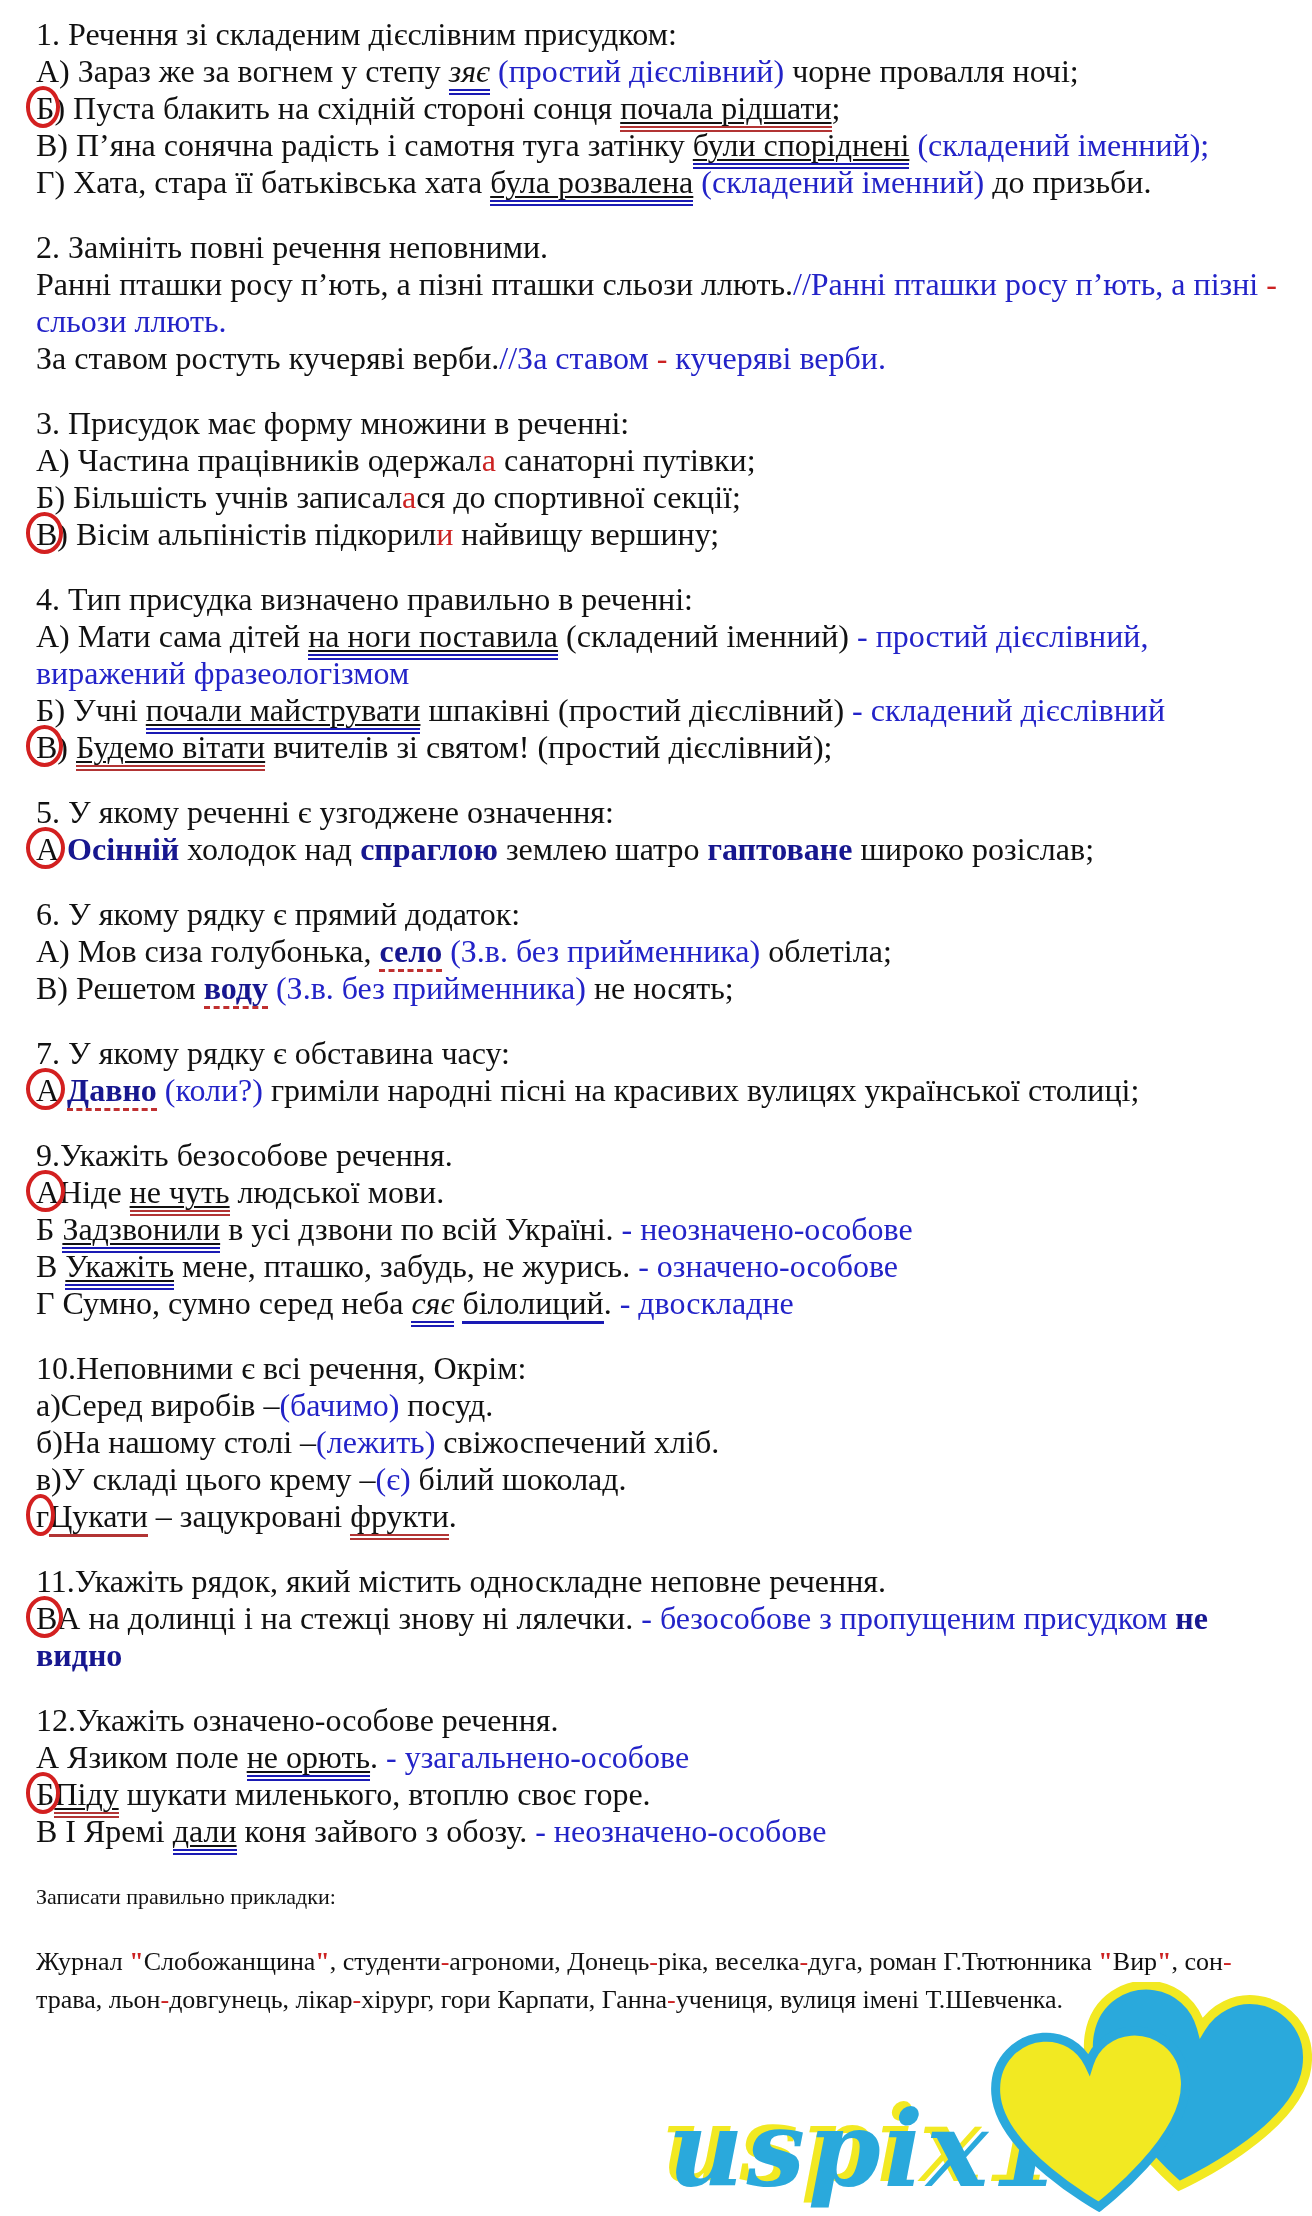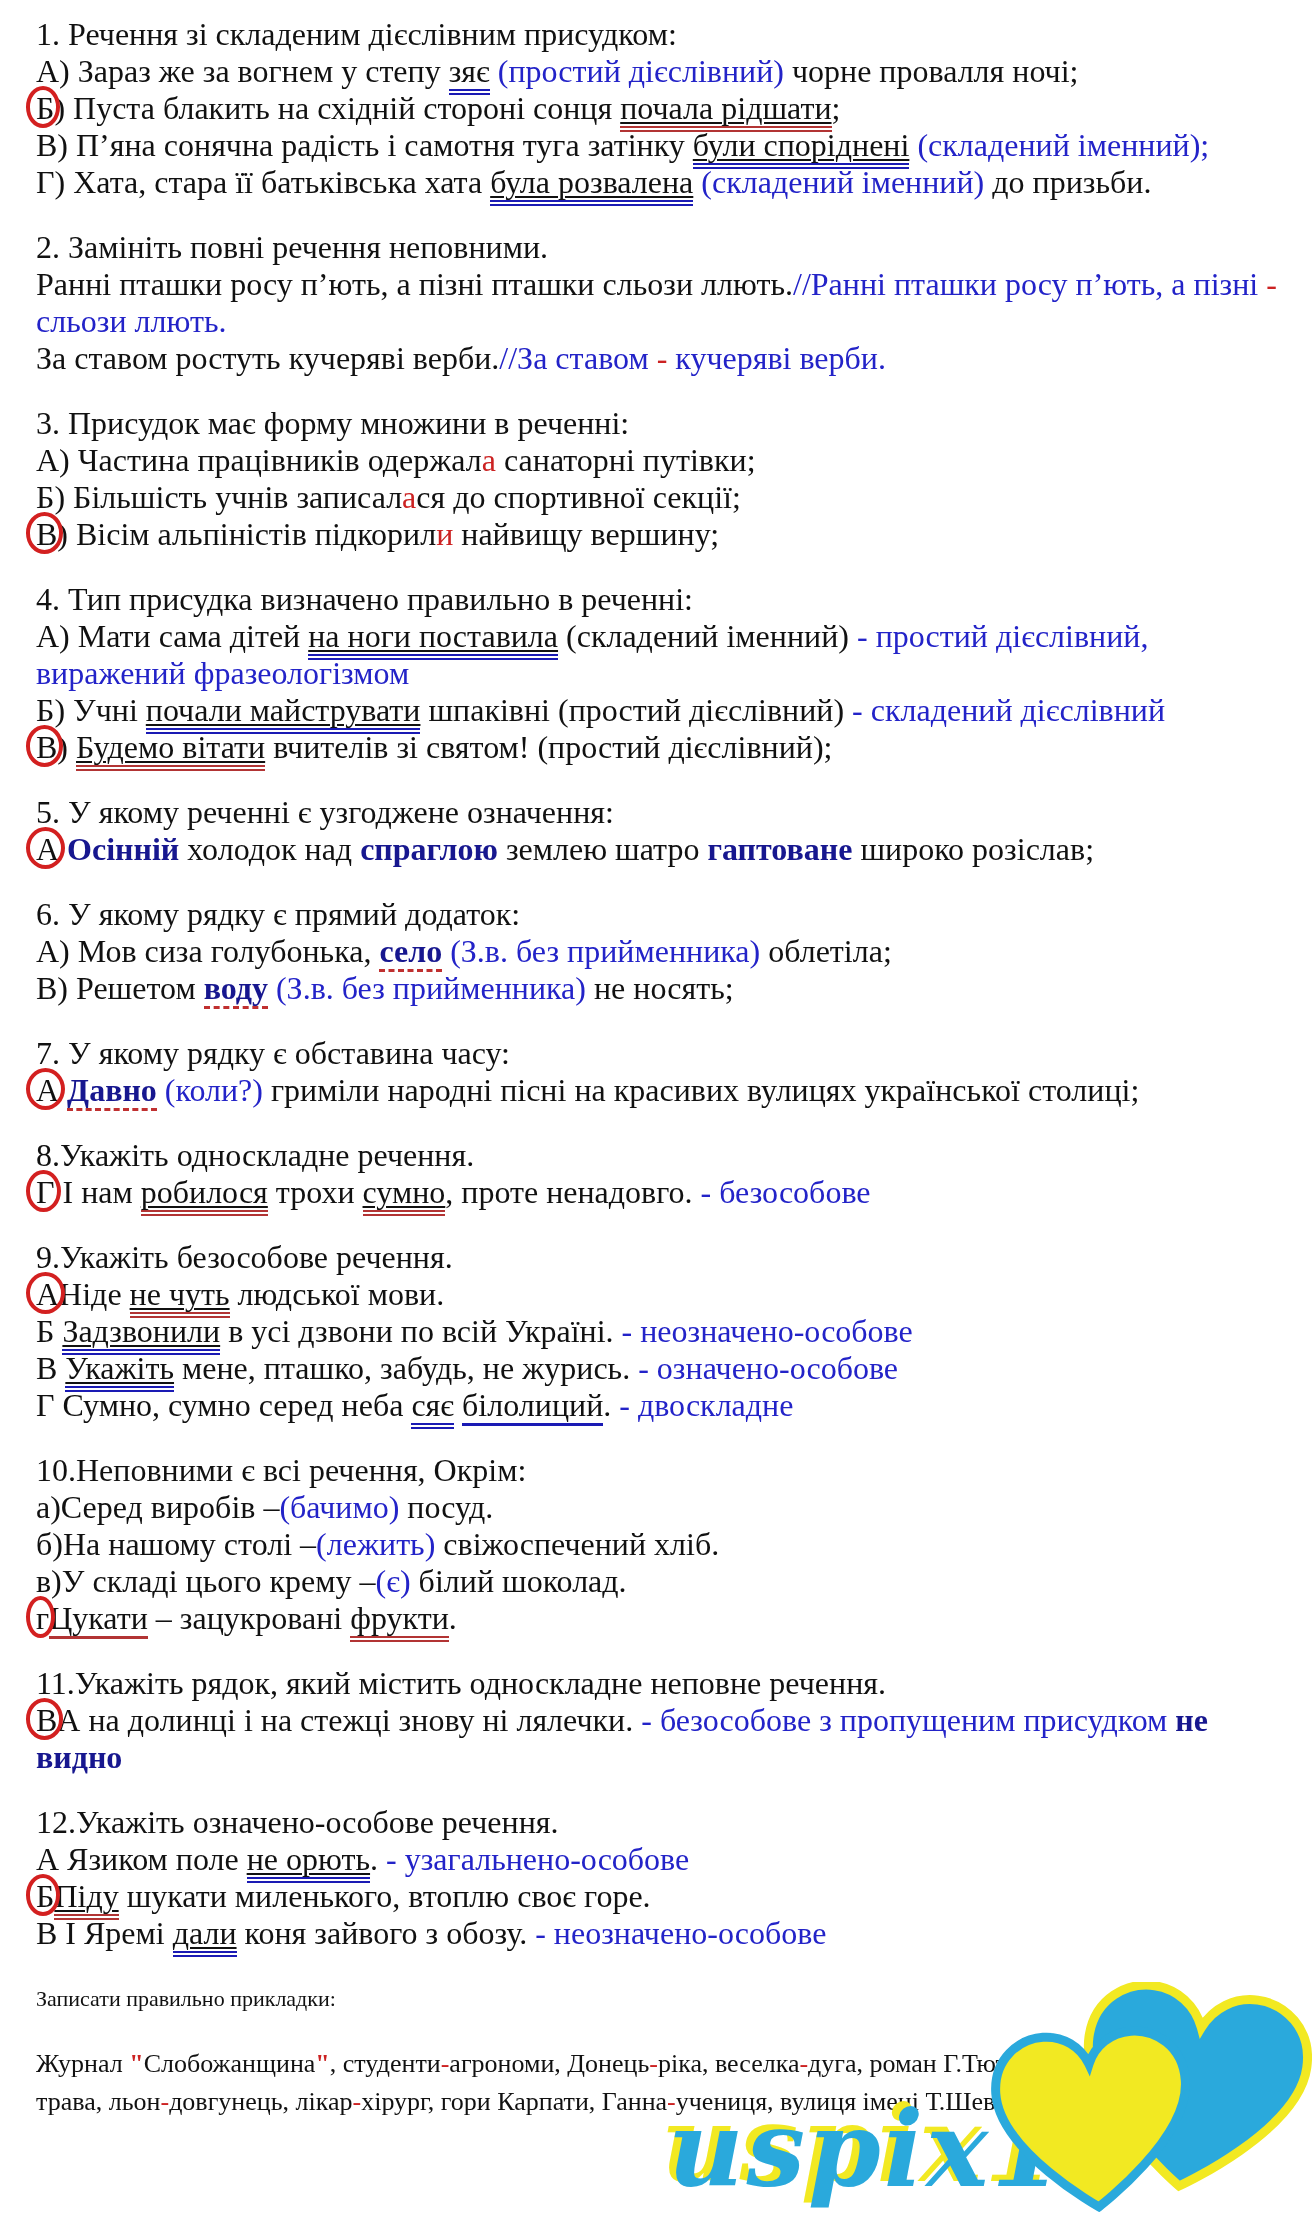--- a/index.html
+++ b/index.html
@@ -11,21 +11,21 @@
   .question{margin:0 0 28px 0;}
   .task-heading{margin:0 0 28px 0;font-size:22px;line-height:37px;}
   .appendix{margin:28px 0 0 0;font-size:26px;line-height:38px;max-width:1240px;}
 
   
   .seg{white-space:pre-wrap;}
   .blue {color:#2323c8;}
   .blueb{color:#17178f;font-weight:bold;}
   .red  {color:#cc2222;}
   .redb {color:#cc2222;font-weight:bold;}
-  .b2 {border-bottom:6px double #1a1ab4;}
+  .b2 {border-bottom:6px double #1a1ab4;font-style:italic;}
   .b1 {border-bottom:3px solid #1a1ab4;}
   .ub2{text-decoration:underline;text-decoration-thickness:1.5px;text-underline-offset:3px;
        border-bottom:6px double #1a1ab4;text-align:center;}
   .ur2{text-decoration:underline;text-decoration-thickness:1.5px;text-underline-offset:3px;
        border-bottom:6px double #b23434;}
   .r1 {border-bottom:3.5px solid #b23434;}
   .r2 {border-bottom:6px double #b23434;}
   .dash{color:#17178f;font-weight:bold;border-bottom:3px dashed #c03030;}
 
   
@@ -78,24 +78,20 @@
       <div class="question">
         <p class="line">6. У якому рядку є прямий додаток:</p>
         <p class="line"><span class="seg">А) Мов сиза голубонька, </span><span class="seg dash">село</span><span class="seg"> </span><span class="seg blue">(З.в. без прийменника)</span><span class="seg"> облетіла;</span></p>
         <p class="line"><span class="seg">В) Решетом </span><span class="seg dash">воду</span><span class="seg"> </span><span class="seg blue">(З.в. без прийменника)</span><span class="seg"> не носять;</span></p>
       </div>
       <div class="question">
         <p class="line">7. У якому рядку є обставина часу:</p>
         <p class="line"><span class="circ">А</span><span class="seg"> </span><span class="seg dash">Давно</span><span class="seg"> </span><span class="seg blue">(коли?)</span><span class="seg"> гриміли народні пісні на красивих вулицях української столиці;</span></p>
       </div>
       <div class="question">
-        <p class="line">8.Укажіть односкладне речення.</p>
-        <p class="line"><span class="circ">Г</span><span class="seg"> І нам </span><span class="seg ur2">робилося</span><span class="seg"> трохи </span><span class="seg ur2">сумно</span><span class="seg">, проте ненадовго. </span><span class="seg blue">- безособове</span></p>
-      </div>
-      <div class="question">
         <p class="line">9.Укажіть безособове речення.</p>
         <p class="line"><span class="circ">А</span><span class="seg">Ніде </span><span class="seg ur2">не чуть</span><span class="seg"> людської мови.</span></p>
         <p class="line"><span class="seg">Б </span><span class="seg ub2">Задзвонили</span><span class="seg"> в усі дзвони по всій Україні. </span><span class="seg blue">- неозначено-особове</span></p>
         <p class="line"><span class="seg">В </span><span class="seg ub2">Укажіть</span><span class="seg"> мене, пташко, забудь, не журись. </span><span class="seg blue">- означено-особове</span></p>
         <p class="line"><span class="seg">Г Сумно, сумно серед неба </span><span class="seg b2">сяє</span><span class="seg"> </span><span class="seg b1">білолиций</span><span class="seg">. </span><span class="seg blue">- двоскладне</span></p>
       </div>
       <div class="question">
         <p class="line">10.Неповними є всі речення, Окрім:</p>
         <p class="line"><span class="seg">а)Серед виробів –</span><span class="seg blue">(бачимо)</span><span class="seg"> посуд.</span></p>
         <p class="line"><span class="seg">б)На нашому столі –</span><span class="seg blue">(лежить)</span><span class="seg"> свіжоспечений хліб.</span></p>

